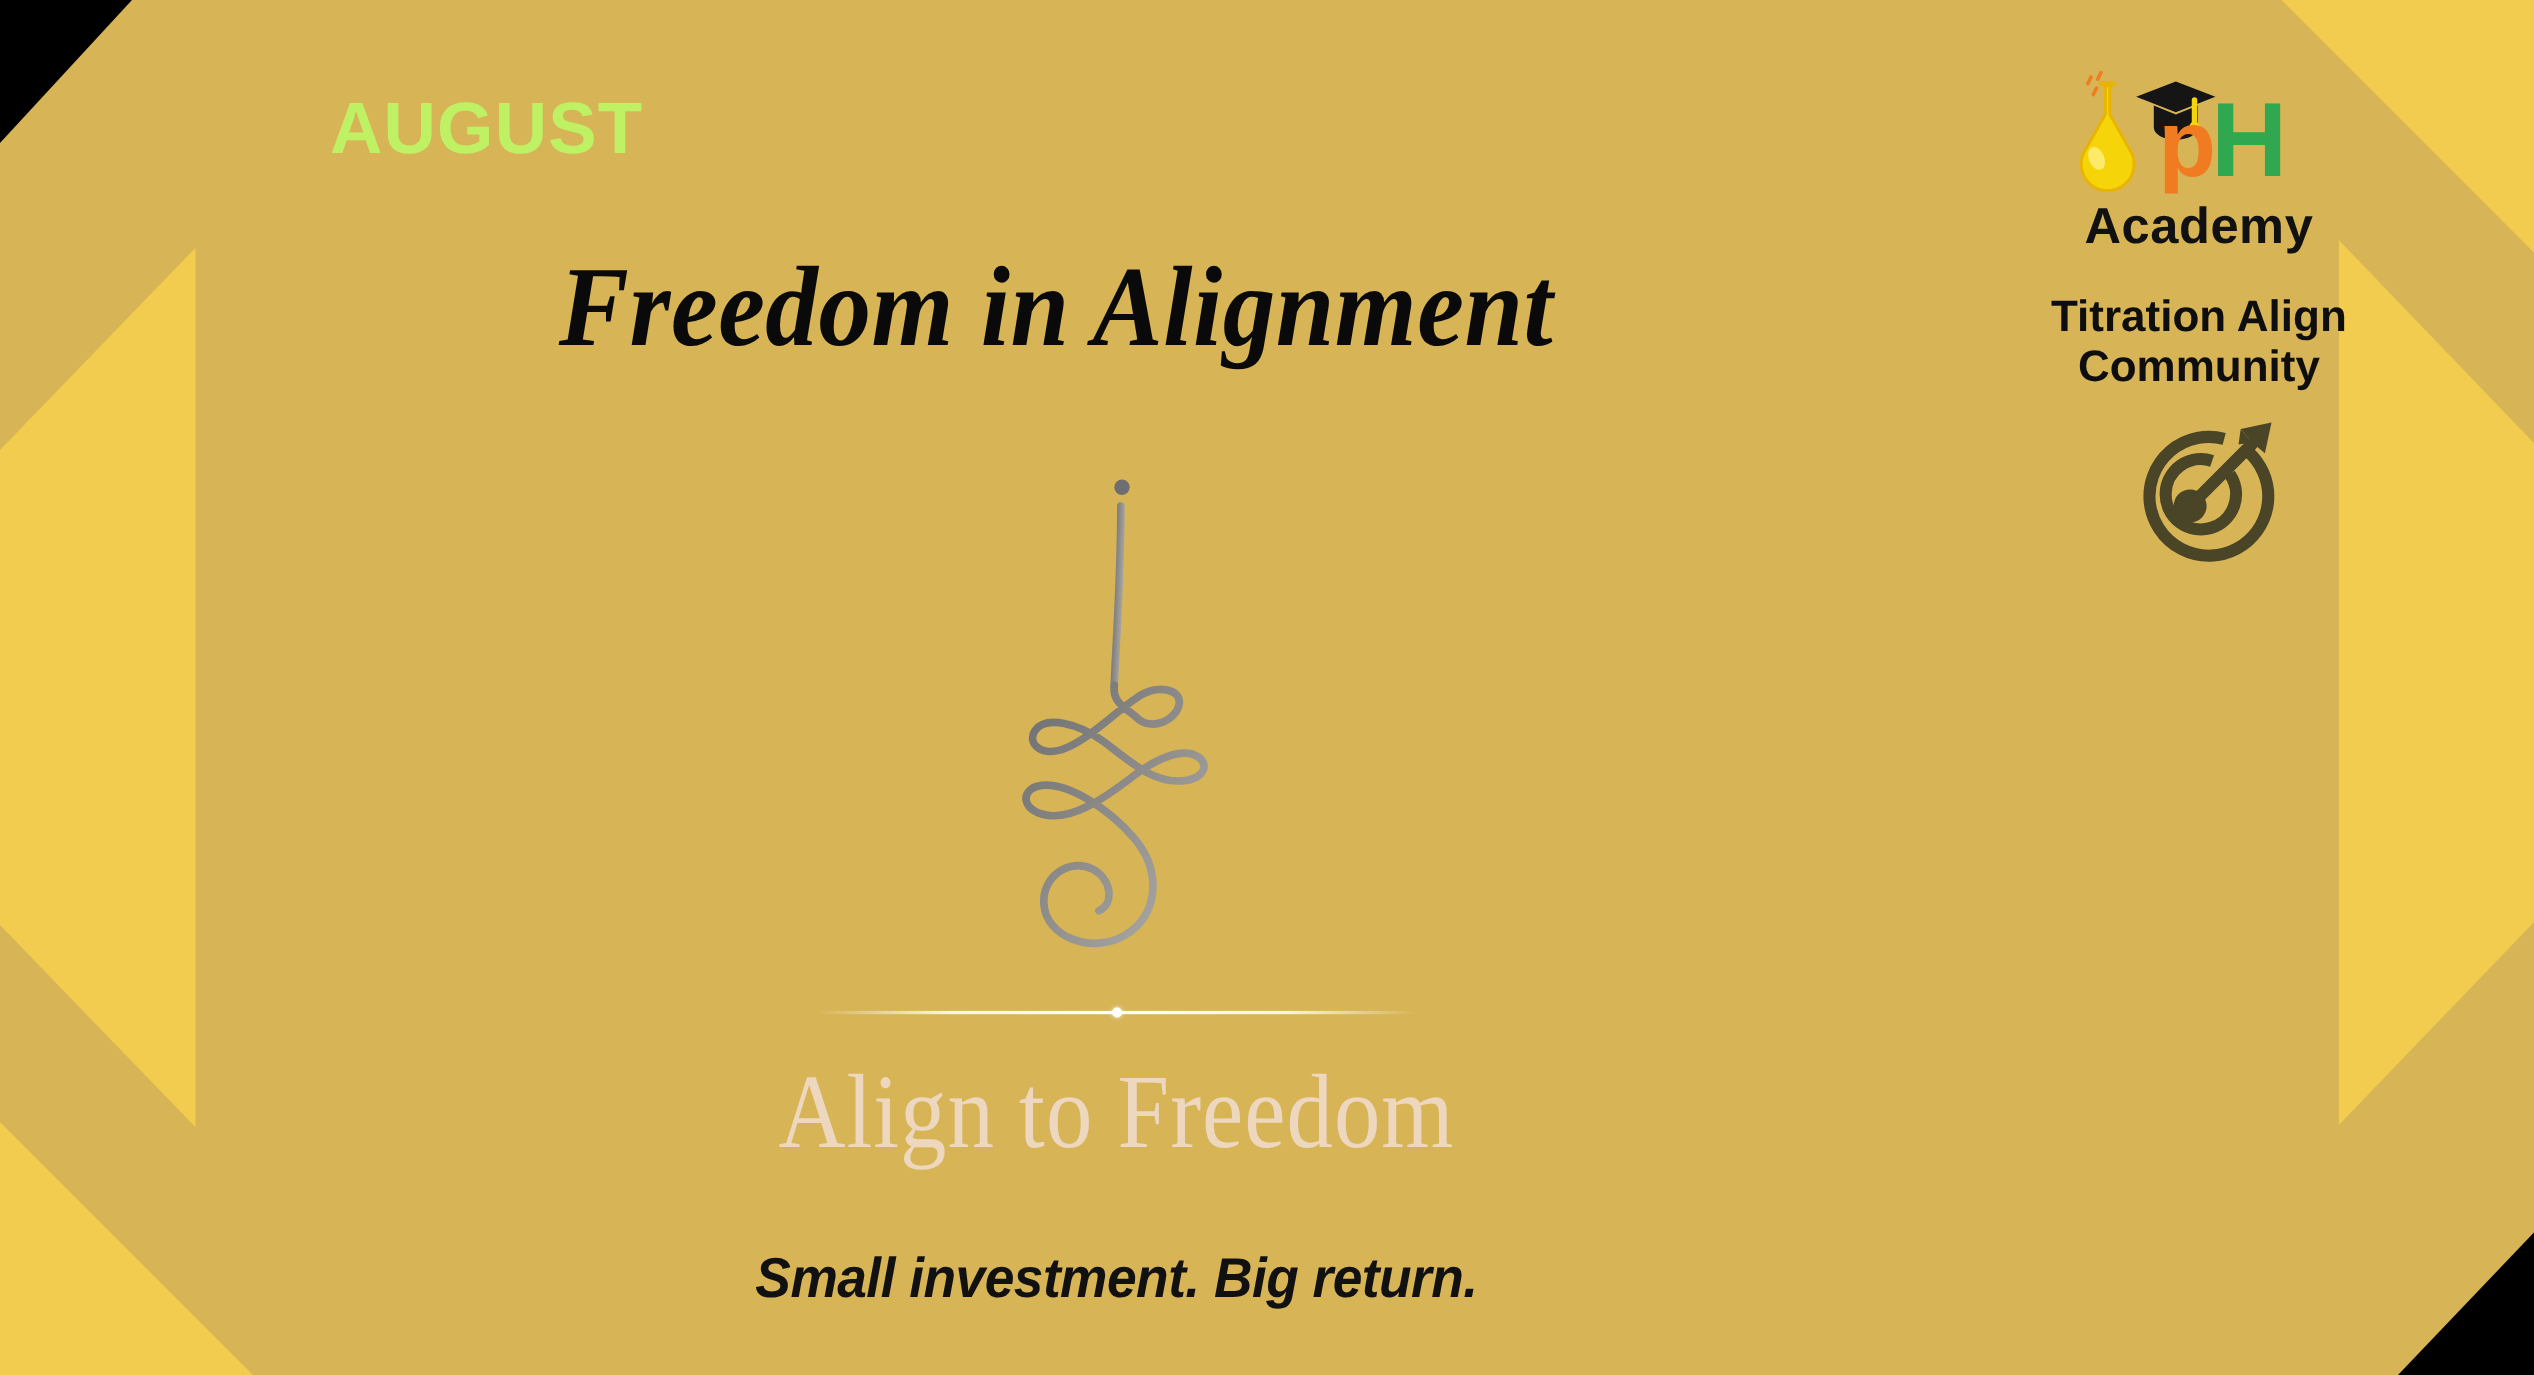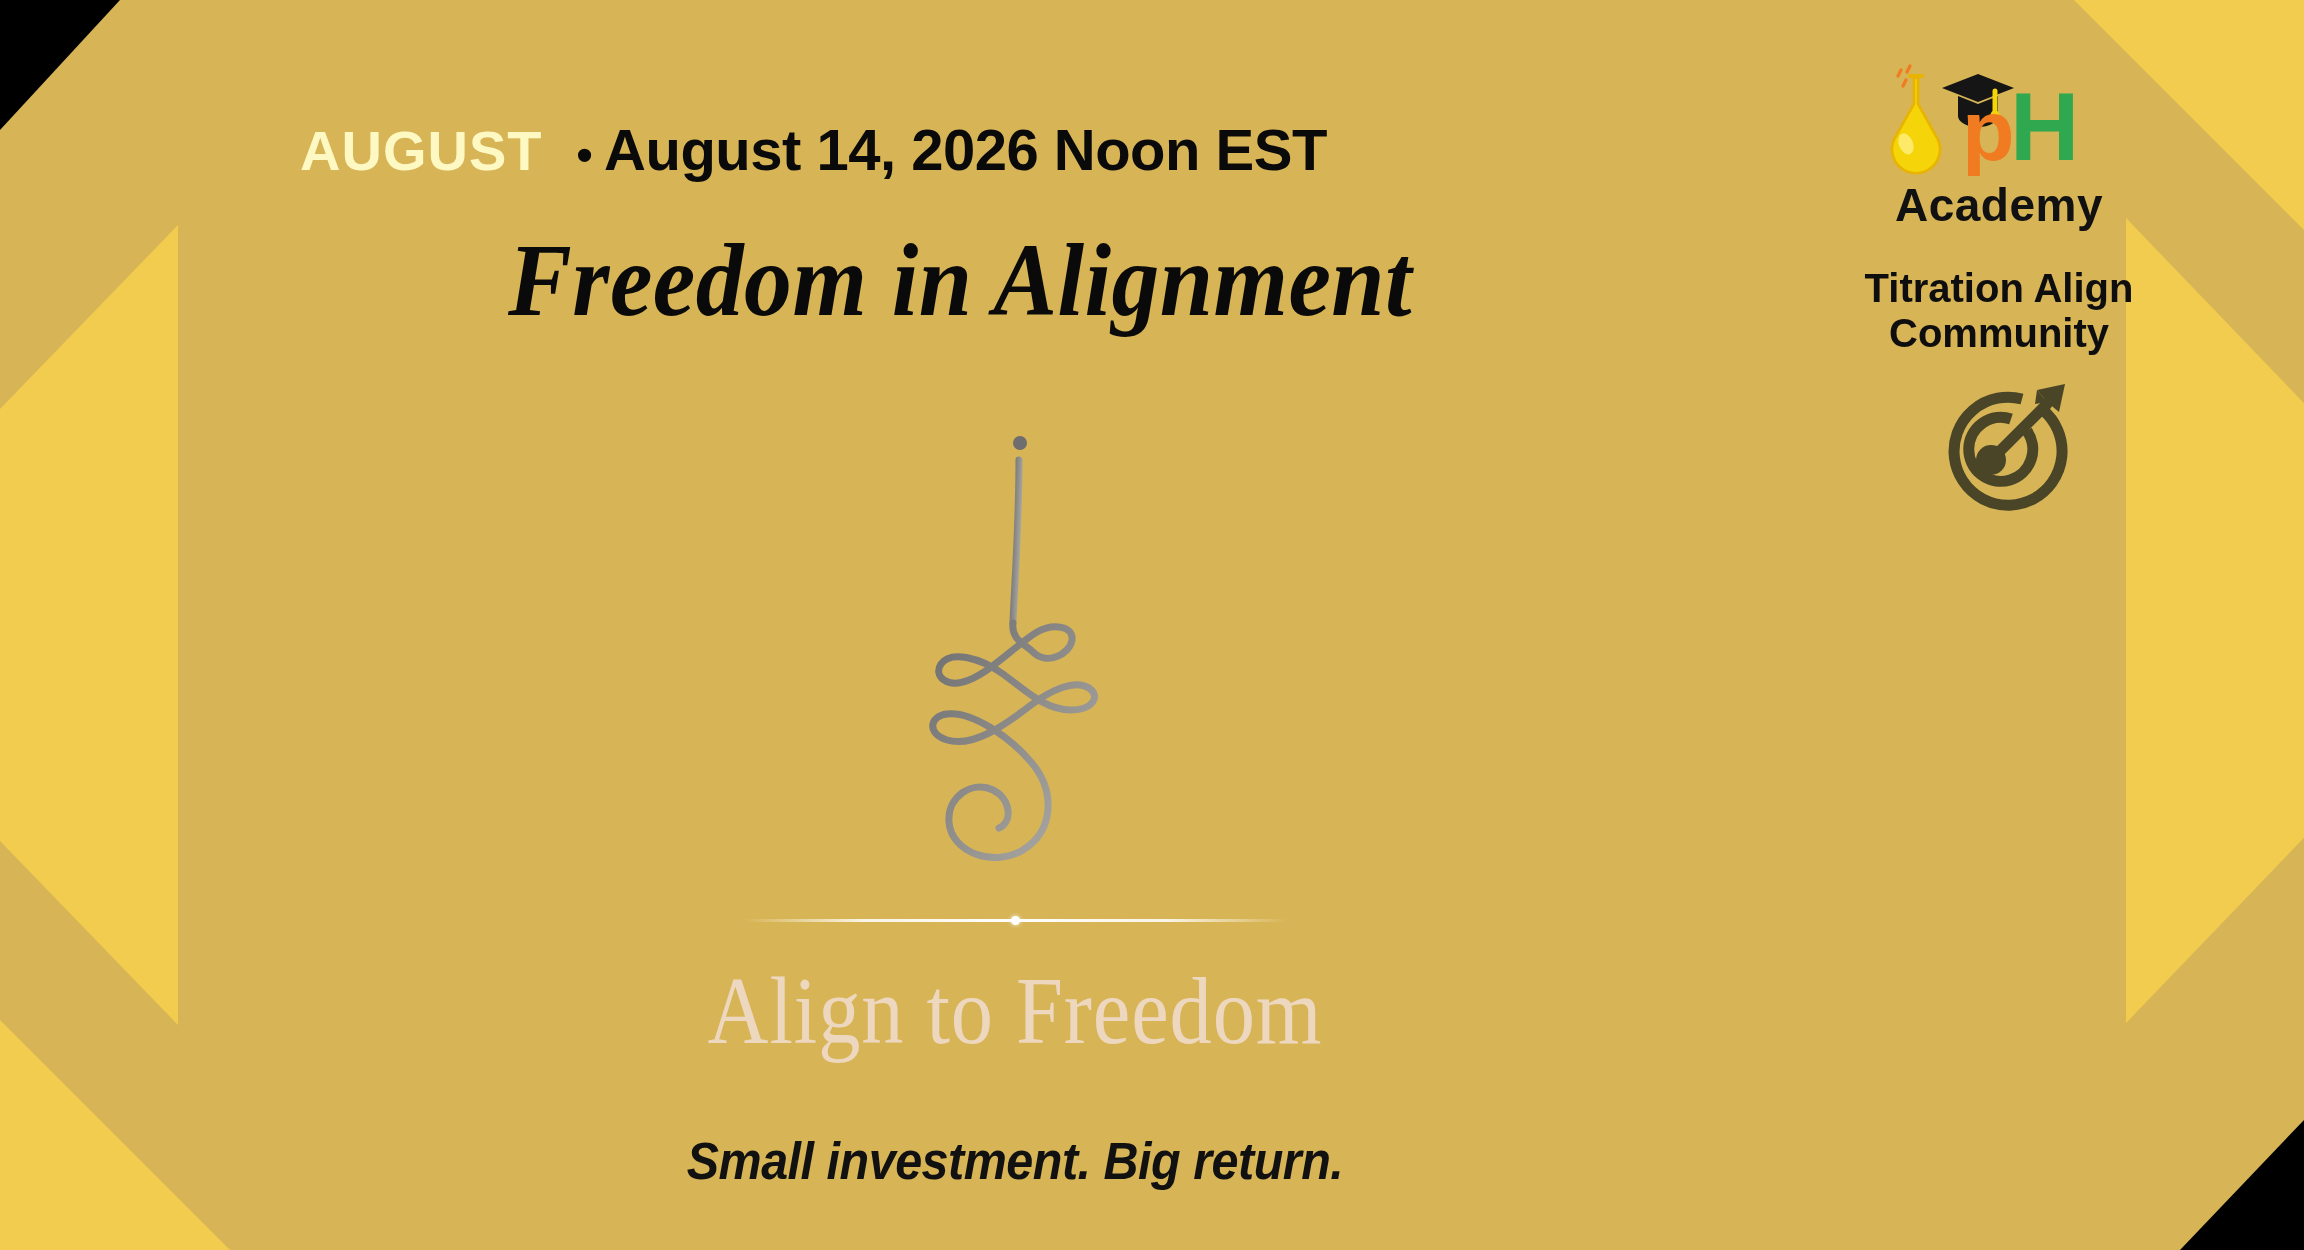--- a/index.html
+++ b/index.html
@@ -81,24 +81,23 @@
     left: 300px;
     top: 78px;
     display: flex;
     align-items: baseline;
     gap: 34px;
     white-space: nowrap;
   }
   .month-label {
     font-family: "Liberation Sans", sans-serif;
     font-weight: bold;
-    font-size: 56px;
+    font-size: 66px;
     letter-spacing: 1px;
-    color: #fef9c3;
-    margin-top: 40px;
+    color: #bef264;
   }
   .date-line {
     font-family: "Liberation Sans", sans-serif;
     font-weight: bold;
     font-size: 58px;
     color: #0A0A0A;
     letter-spacing: -0.5px;
   }
   .date-bullet {
     font-size: 46px;
@@ -245,23 +244,20 @@
 
   <div class="gold-field"></div>
 
   <div class="deco chevron-left"></div>
   <div class="deco chevron-right"></div>
   <div class="deco tri-topright"></div>
   <div class="deco tri-bottomleft"></div>
 
   <div class="header-row">
     <span class="month-label">AUGUST</span>
-    <span class="date-line">
-      <span class="date-bullet">•</span><span>August 14, 2026 Noon EST</span>
-    </span>
   </div>
 
   <div class="main-title">Freedom in Alignment</div>
 
   <div class="brand-block">
 
     <div class="logo-mark">
       <svg width="250" height="118" viewBox="0 0 250 118">
 
         <g stroke="#F07B21" stroke-width="3.2" stroke-linecap="round" fill="none">

